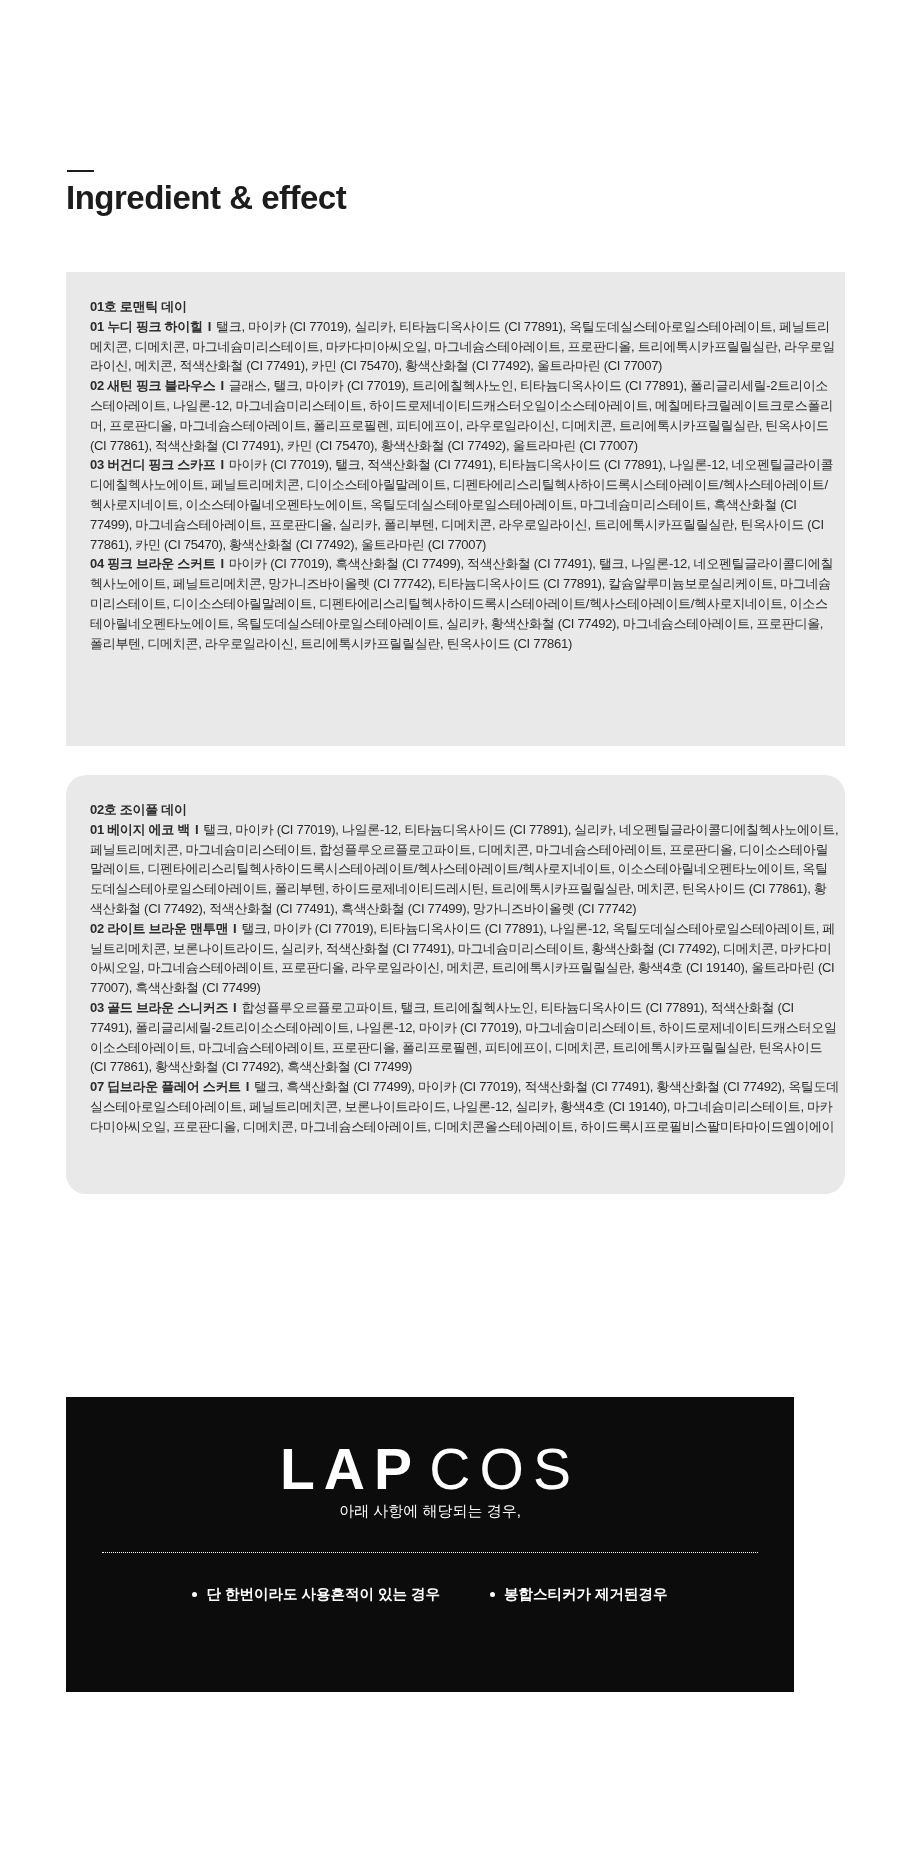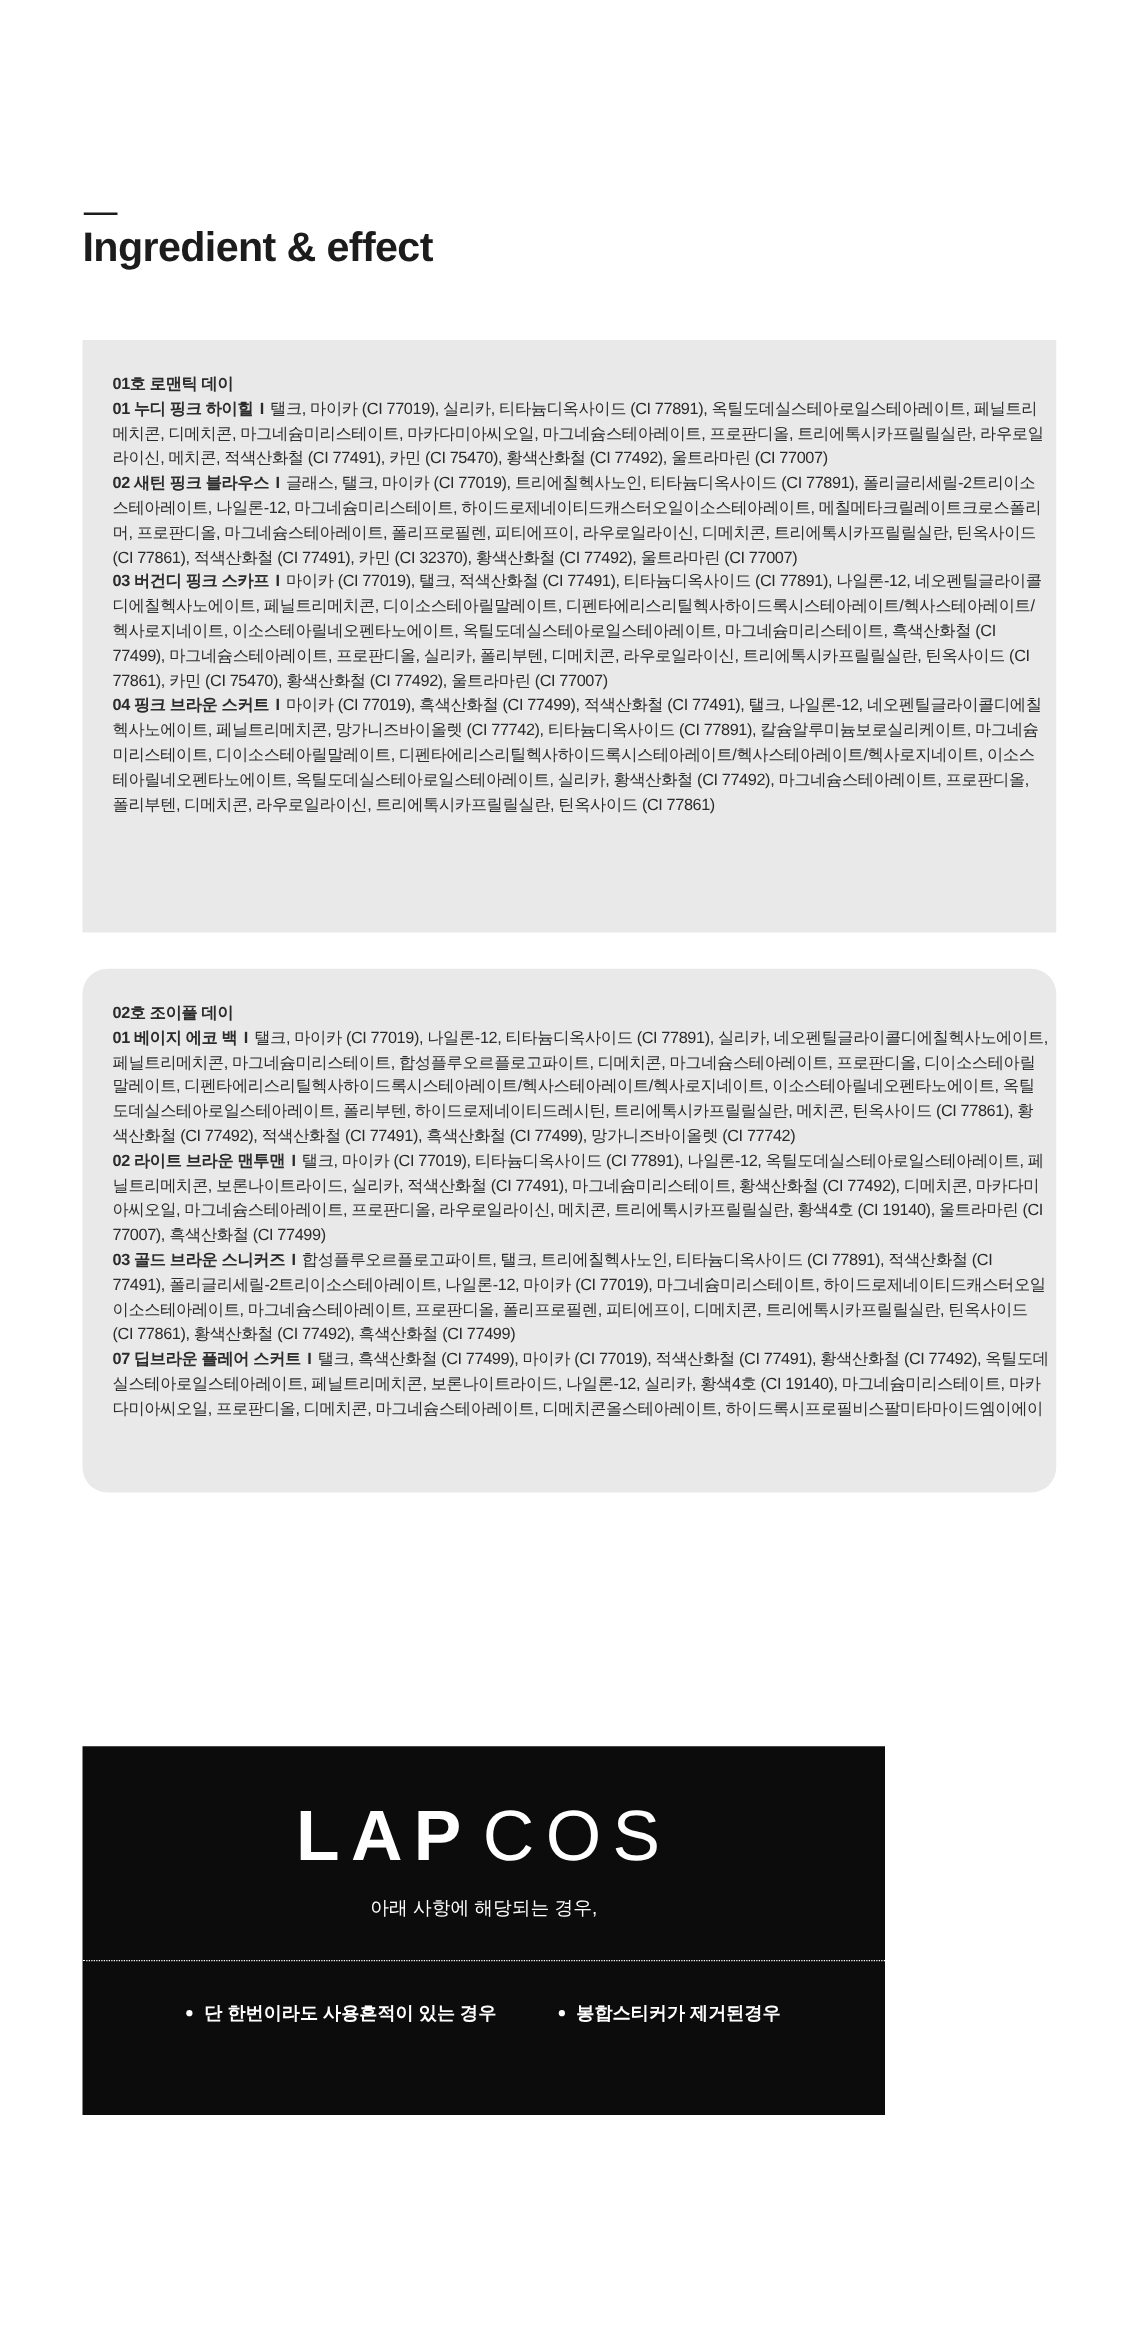--- a/index.html
+++ b/index.html
@@ -28,32 +28,32 @@
     overflow:hidden;
   }
   .box-1 { top:272px; height:474px; }
   .box-2 { top:775px; height:419px;border-radius:20px; }
   .box-heading { font-weight:700; }
   .item { margin:0; }
   .item-name { font-weight:700; }
   .item-sep { font-weight:700; padding:0 5px; }
   .notice {
     position:absolute; left:66px; top:1397px;
-    width:642px; height:295px;
+    width:728px; height:295px;
     background:#0c0c0c; color:#ffffff;
     text-align:center;
   }
   .brand {
     margin-top:44px; font-size:57px; line-height:1;
     letter-spacing:0.16em; color:#ffffff;
     white-space:nowrap;
   }
   .brand-lap { font-weight:700; margin-right:0.14em; }
   .brand-cos { font-weight:400; }
-  .notice-lines { margin-top:16px; font-size:15px; line-height:25px; font-weight:400; }
+  .notice-lines { font-size:15px; line-height:25px; font-weight:400; }
   .dotted-divider {
     width:656px; margin:29px auto 0 auto;
     border-top:1px dotted #ffffff; height:0;
   }
   .bullets {
     margin-top:32px;
     display:flex; justify-content:center; align-items:flex-end; gap:50px;
     font-size:14.5px; font-weight:700;
   }
   .bullet-item { display:flex; align-items:center; }
@@ -64,21 +64,21 @@
 </style>
 </head>
 <body>
 
 <div class="title-rule"></div>
 <h1 class="page-title">Ingredient &amp; effect</h1>
 
 <section class="ing-box box-1">
   <p class="box-heading">01호 로맨틱 데이</p>
   <p class="item"><span class="item-name">01 누디 핑크 하이힐</span><span class="item-sep">I</span><span>탤크, 마이카 (CI 77019), 실리카, 티타늄디옥사이드 (CI 77891), 옥틸도데실스테아로일스테아레이트, 페닐트리메치콘, 디메치콘, 마그네슘미리스테이트, 마카다미아씨오일, 마그네슘스테아레이트, 프로판디올, 트리에톡시카프릴릴실란, 라우로일라이신, 메치콘, 적색산화철 (CI 77491), 카민 (CI 75470), 황색산화철 (CI 77492), 울트라마린 (CI 77007)</span></p>
-  <p class="item"><span class="item-name">02 새틴 핑크 블라우스</span><span class="item-sep">I</span><span>글래스, 탤크, 마이카 (CI 77019), 트리에칠헥사노인, 티타늄디옥사이드 (CI 77891), 폴리글리세릴-2트리이소스테아레이트, 나일론-12, 마그네슘미리스테이트, 하이드로제네이티드캐스터오일이소스테아레이트, 메칠메타크릴레이트크로스폴리머, 프로판디올, 마그네슘스테아레이트, 폴리프로필렌, 피티에프이, 라우로일라이신, 디메치콘, 트리에톡시카프릴릴실란, 틴옥사이드 (CI 77861), 적색산화철 (CI 77491), 카민 (CI 32370), 황색산화철 (CI 77492), 울트라마린 (CI 77007)</span></p>
+  <p class="item"><span class="item-name">02 새틴 핑크 블라우스</span><span class="item-sep">I</span><span>글래스, 탤크, 마이카 (CI 77019), 트리에칠헥사노인, 티타늄디옥사이드 (CI 77891), 폴리글리세릴-2트리이소스테아레이트, 나일론-12, 마그네슘미리스테이트, 하이드로제네이티드캐스터오일이소스테아레이트, 메칠메타크릴레이트크로스폴리머, 프로판디올, 마그네슘스테아레이트, 폴리프로필렌, 피티에프이, 라우로일라이신, 디메치콘, 트리에톡시카프릴릴실란, 틴옥사이드 (CI 77861), 적색산화철 (CI 77491), 카민 (CI 75470), 황색산화철 (CI 77492), 울트라마린 (CI 77007)</span></p>
   <p class="item"><span class="item-name">03 버건디 핑크 스카프</span><span class="item-sep">I</span><span>마이카 (CI 77019), 탤크, 적색산화철 (CI 77491), 티타늄디옥사이드 (CI 77891), 나일론-12, 네오펜틸글라이콜디에칠헥사노에이트, 페닐트리메치콘, 디이소스테아릴말레이트, 디펜타에리스리틸헥사하이드록시스테아레이트/헥사스테아레이트/헥사로지네이트, 이소스테아릴네오펜타노에이트, 옥틸도데실스테아로일스테아레이트, 마그네슘미리스테이트, 흑색산화철 (CI 77499), 마그네슘스테아레이트, 프로판디올, 실리카, 폴리부텐, 디메치콘, 라우로일라이신, 트리에톡시카프릴릴실란, 틴옥사이드 (CI 77861), 카민 (CI 75470), 황색산화철 (CI 77492), 울트라마린 (CI 77007)</span></p>
   <p class="item"><span class="item-name">04 핑크 브라운 스커트</span><span class="item-sep">I</span><span>마이카 (CI 77019), 흑색산화철 (CI 77499), 적색산화철 (CI 77491), 탤크, 나일론-12, 네오펜틸글라이콜디에칠헥사노에이트, 페닐트리메치콘, 망가니즈바이올렛 (CI 77742), 티타늄디옥사이드 (CI 77891), 칼슘알루미늄보로실리케이트, 마그네슘미리스테이트, 디이소스테아릴말레이트, 디펜타에리스리틸헥사하이드록시스테아레이트/헥사스테아레이트/헥사로지네이트, 이소스테아릴네오펜타노에이트, 옥틸도데실스테아로일스테아레이트, 실리카, 황색산화철 (CI 77492), 마그네슘스테아레이트, 프로판디올, 폴리부텐, 디메치콘, 라우로일라이신, 트리에톡시카프릴릴실란, 틴옥사이드 (CI 77861)</span></p>
 </section>
 
 <section class="ing-box box-2">
   <p class="box-heading">02호 조이풀 데이</p>
   <p class="item"><span class="item-name">01 베이지 에코 백</span><span class="item-sep">I</span><span>탤크, 마이카 (CI 77019), 나일론-12, 티타늄디옥사이드 (CI 77891), 실리카, 네오펜틸글라이콜디에칠헥사노에이트, 페닐트리메치콘, 마그네슘미리스테이트, 합성플루오르플로고파이트, 디메치콘, 마그네슘스테아레이트, 프로판디올, 디이소스테아릴말레이트, 디펜타에리스리틸헥사하이드록시스테아레이트/헥사스테아레이트/헥사로지네이트, 이소스테아릴네오펜타노에이트, 옥틸도데실스테아로일스테아레이트, 폴리부텐, 하이드로제네이티드레시틴, 트리에톡시카프릴릴실란, 메치콘, 틴옥사이드 (CI 77861), 황색산화철 (CI 77492), 적색산화철 (CI 77491), 흑색산화철 (CI 77499), 망가니즈바이올렛 (CI 77742)</span></p>
   <p class="item"><span class="item-name">02 라이트 브라운 맨투맨</span><span class="item-sep">I</span><span>탤크, 마이카 (CI 77019), 티타늄디옥사이드 (CI 77891), 나일론-12, 옥틸도데실스테아로일스테아레이트, 페닐트리메치콘, 보론나이트라이드, 실리카, 적색산화철 (CI 77491), 마그네슘미리스테이트, 황색산화철 (CI 77492), 디메치콘, 마카다미아씨오일, 마그네슘스테아레이트, 프로판디올, 라우로일라이신, 메치콘, 트리에톡시카프릴릴실란, 황색4호 (CI 19140), 울트라마린 (CI 77007), 흑색산화철 (CI 77499)</span></p>
   <p class="item"><span class="item-name">03 골드 브라운 스니커즈</span><span class="item-sep">I</span><span>합성플루오르플로고파이트, 탤크, 트리에칠헥사노인, 티타늄디옥사이드 (CI 77891), 적색산화철 (CI 77491), 폴리글리세릴-2트리이소스테아레이트, 나일론-12, 마이카 (CI 77019), 마그네슘미리스테이트, 하이드로제네이티드캐스터오일이소스테아레이트, 마그네슘스테아레이트, 프로판디올, 폴리프로필렌, 피티에프이, 디메치콘, 트리에톡시카프릴릴실란, 틴옥사이드 (CI 77861), 황색산화철 (CI 77492), 흑색산화철 (CI 77499)</span></p>
   <p class="item"><span class="item-name">07 딥브라운 플레어 스커트</span><span class="item-sep">I</span><span>탤크, 흑색산화철 (CI 77499), 마이카 (CI 77019), 적색산화철 (CI 77491), 황색산화철 (CI 77492), 옥틸도데실스테아로일스테아레이트, 페닐트리메치콘, 보론나이트라이드, 나일론-12, 실리카, 황색4호 (CI 19140), 마그네슘미리스테이트, 마카다미아씨오일, 프로판디올, 디메치콘, 마그네슘스테아레이트, 디메치콘올스테아레이트, 하이드록시프로필비스팔미타마이드엠이에이</span></p>

